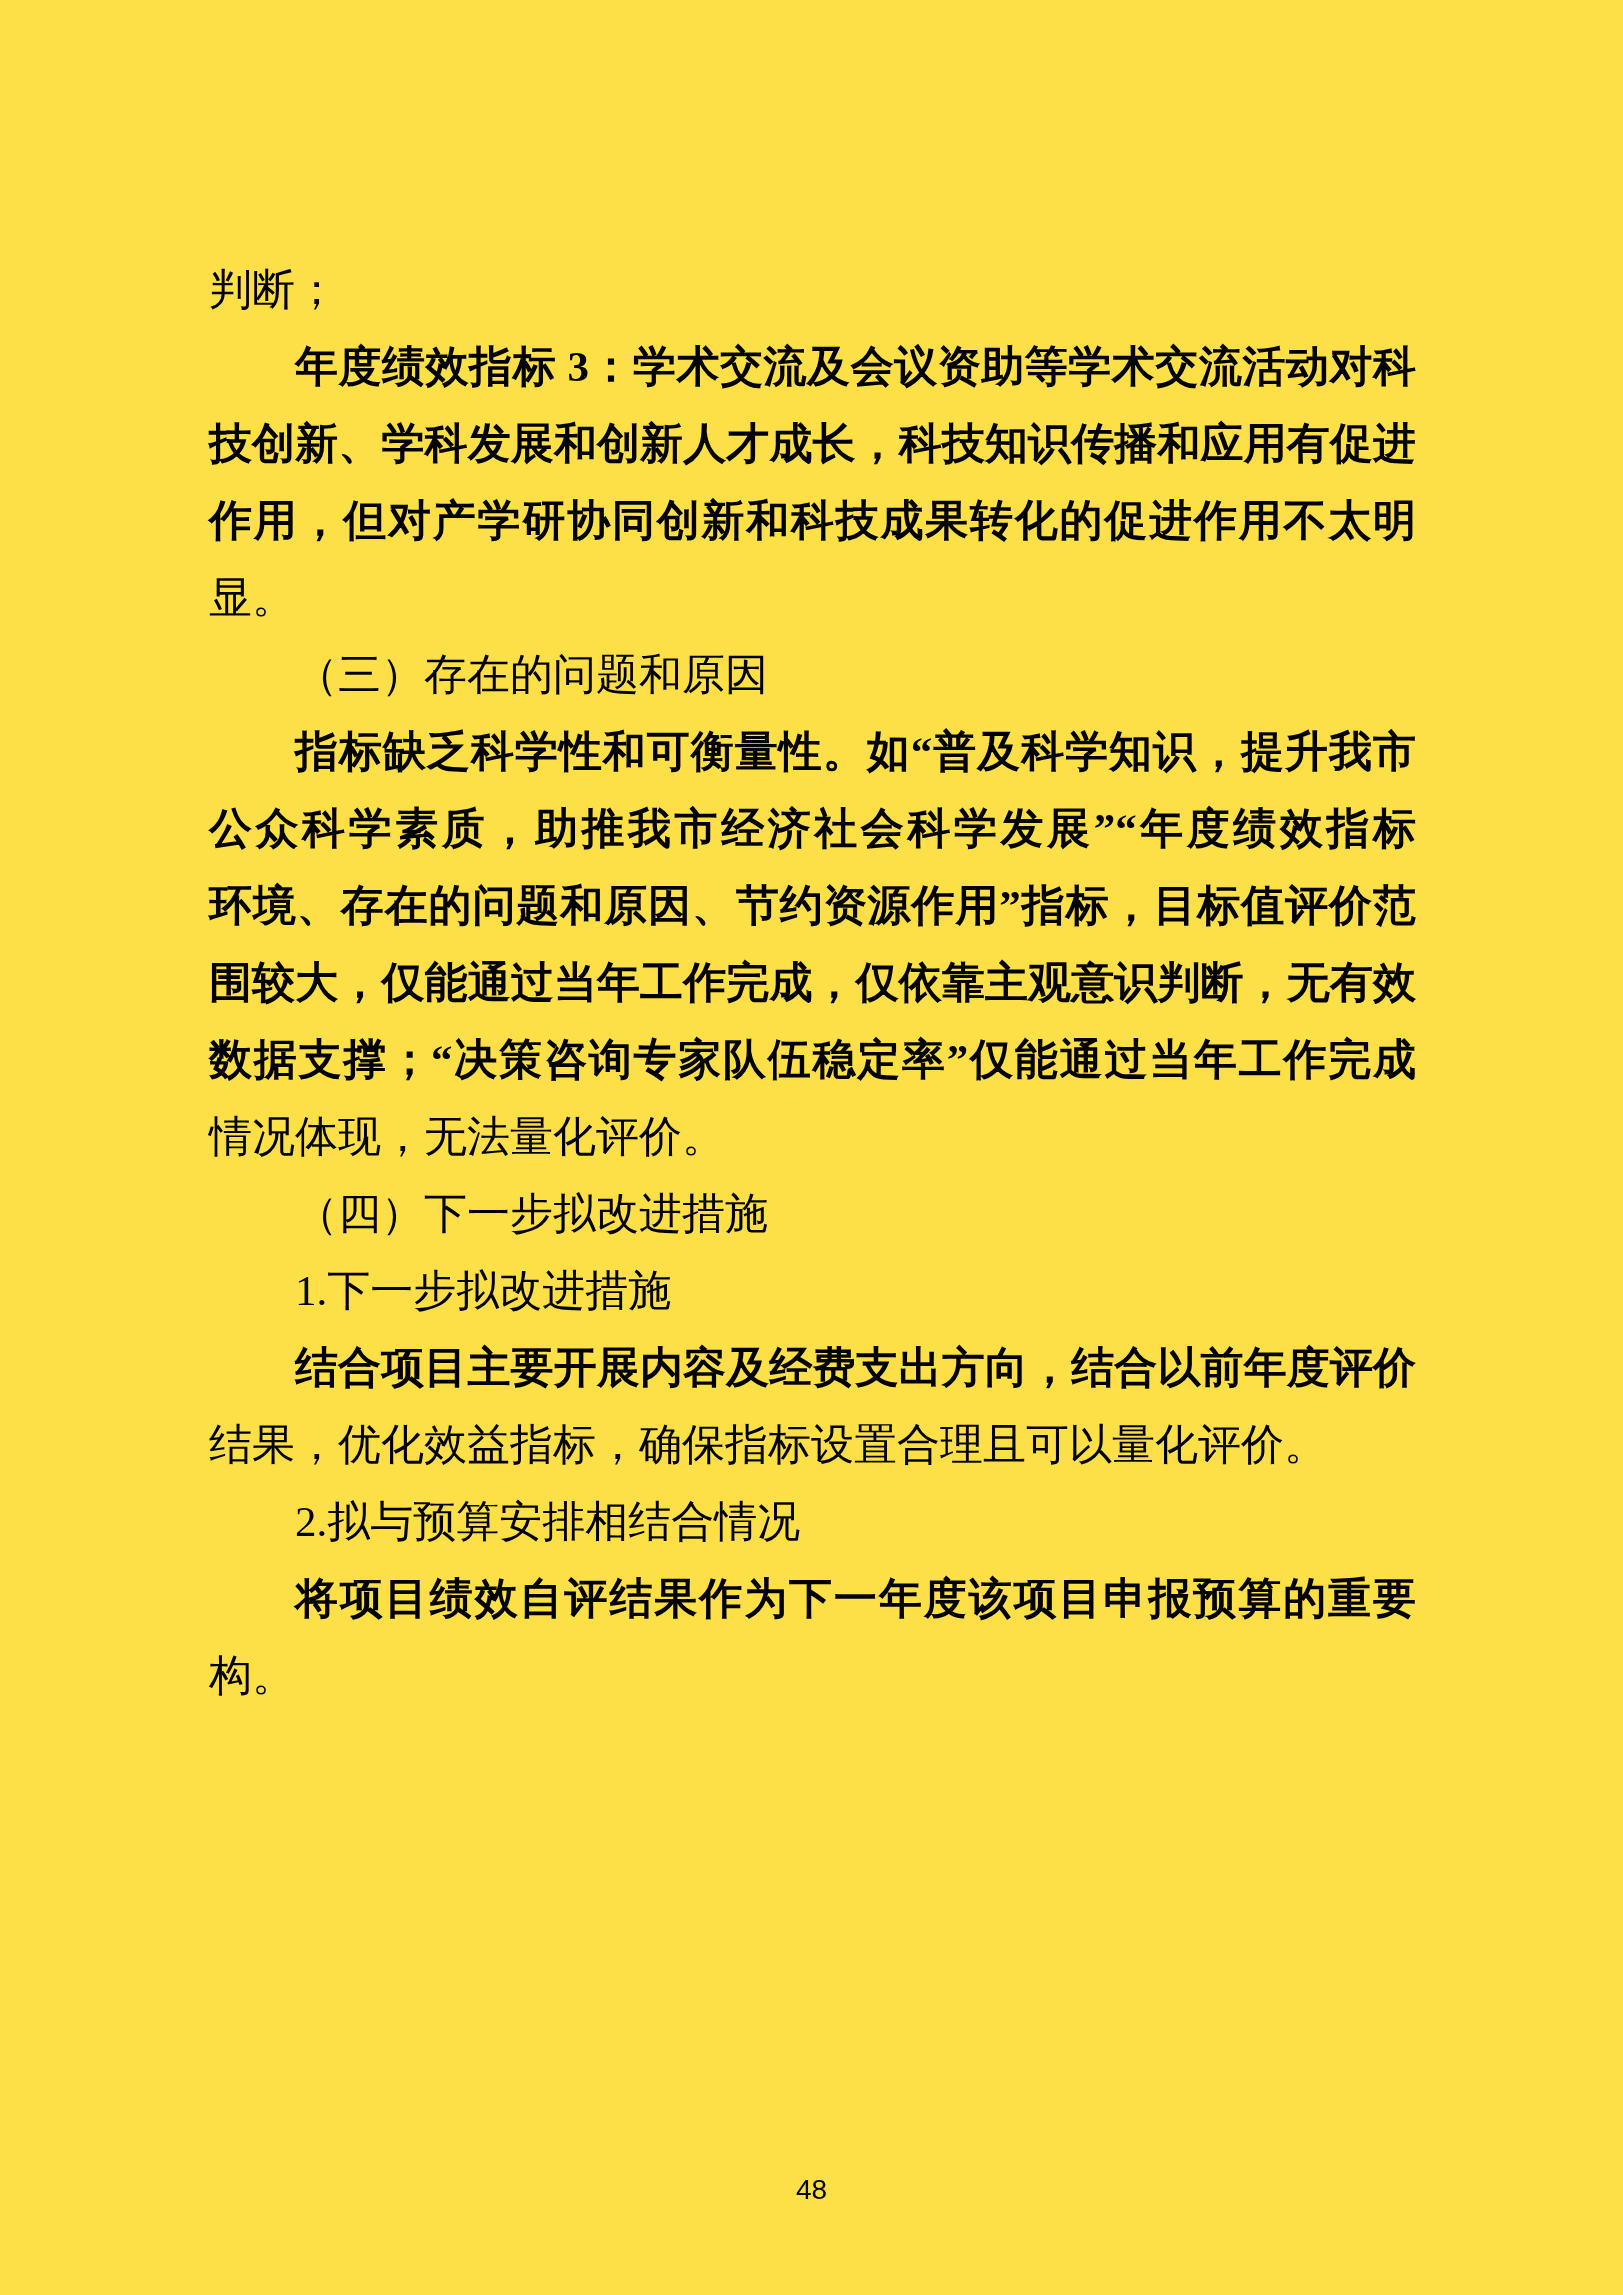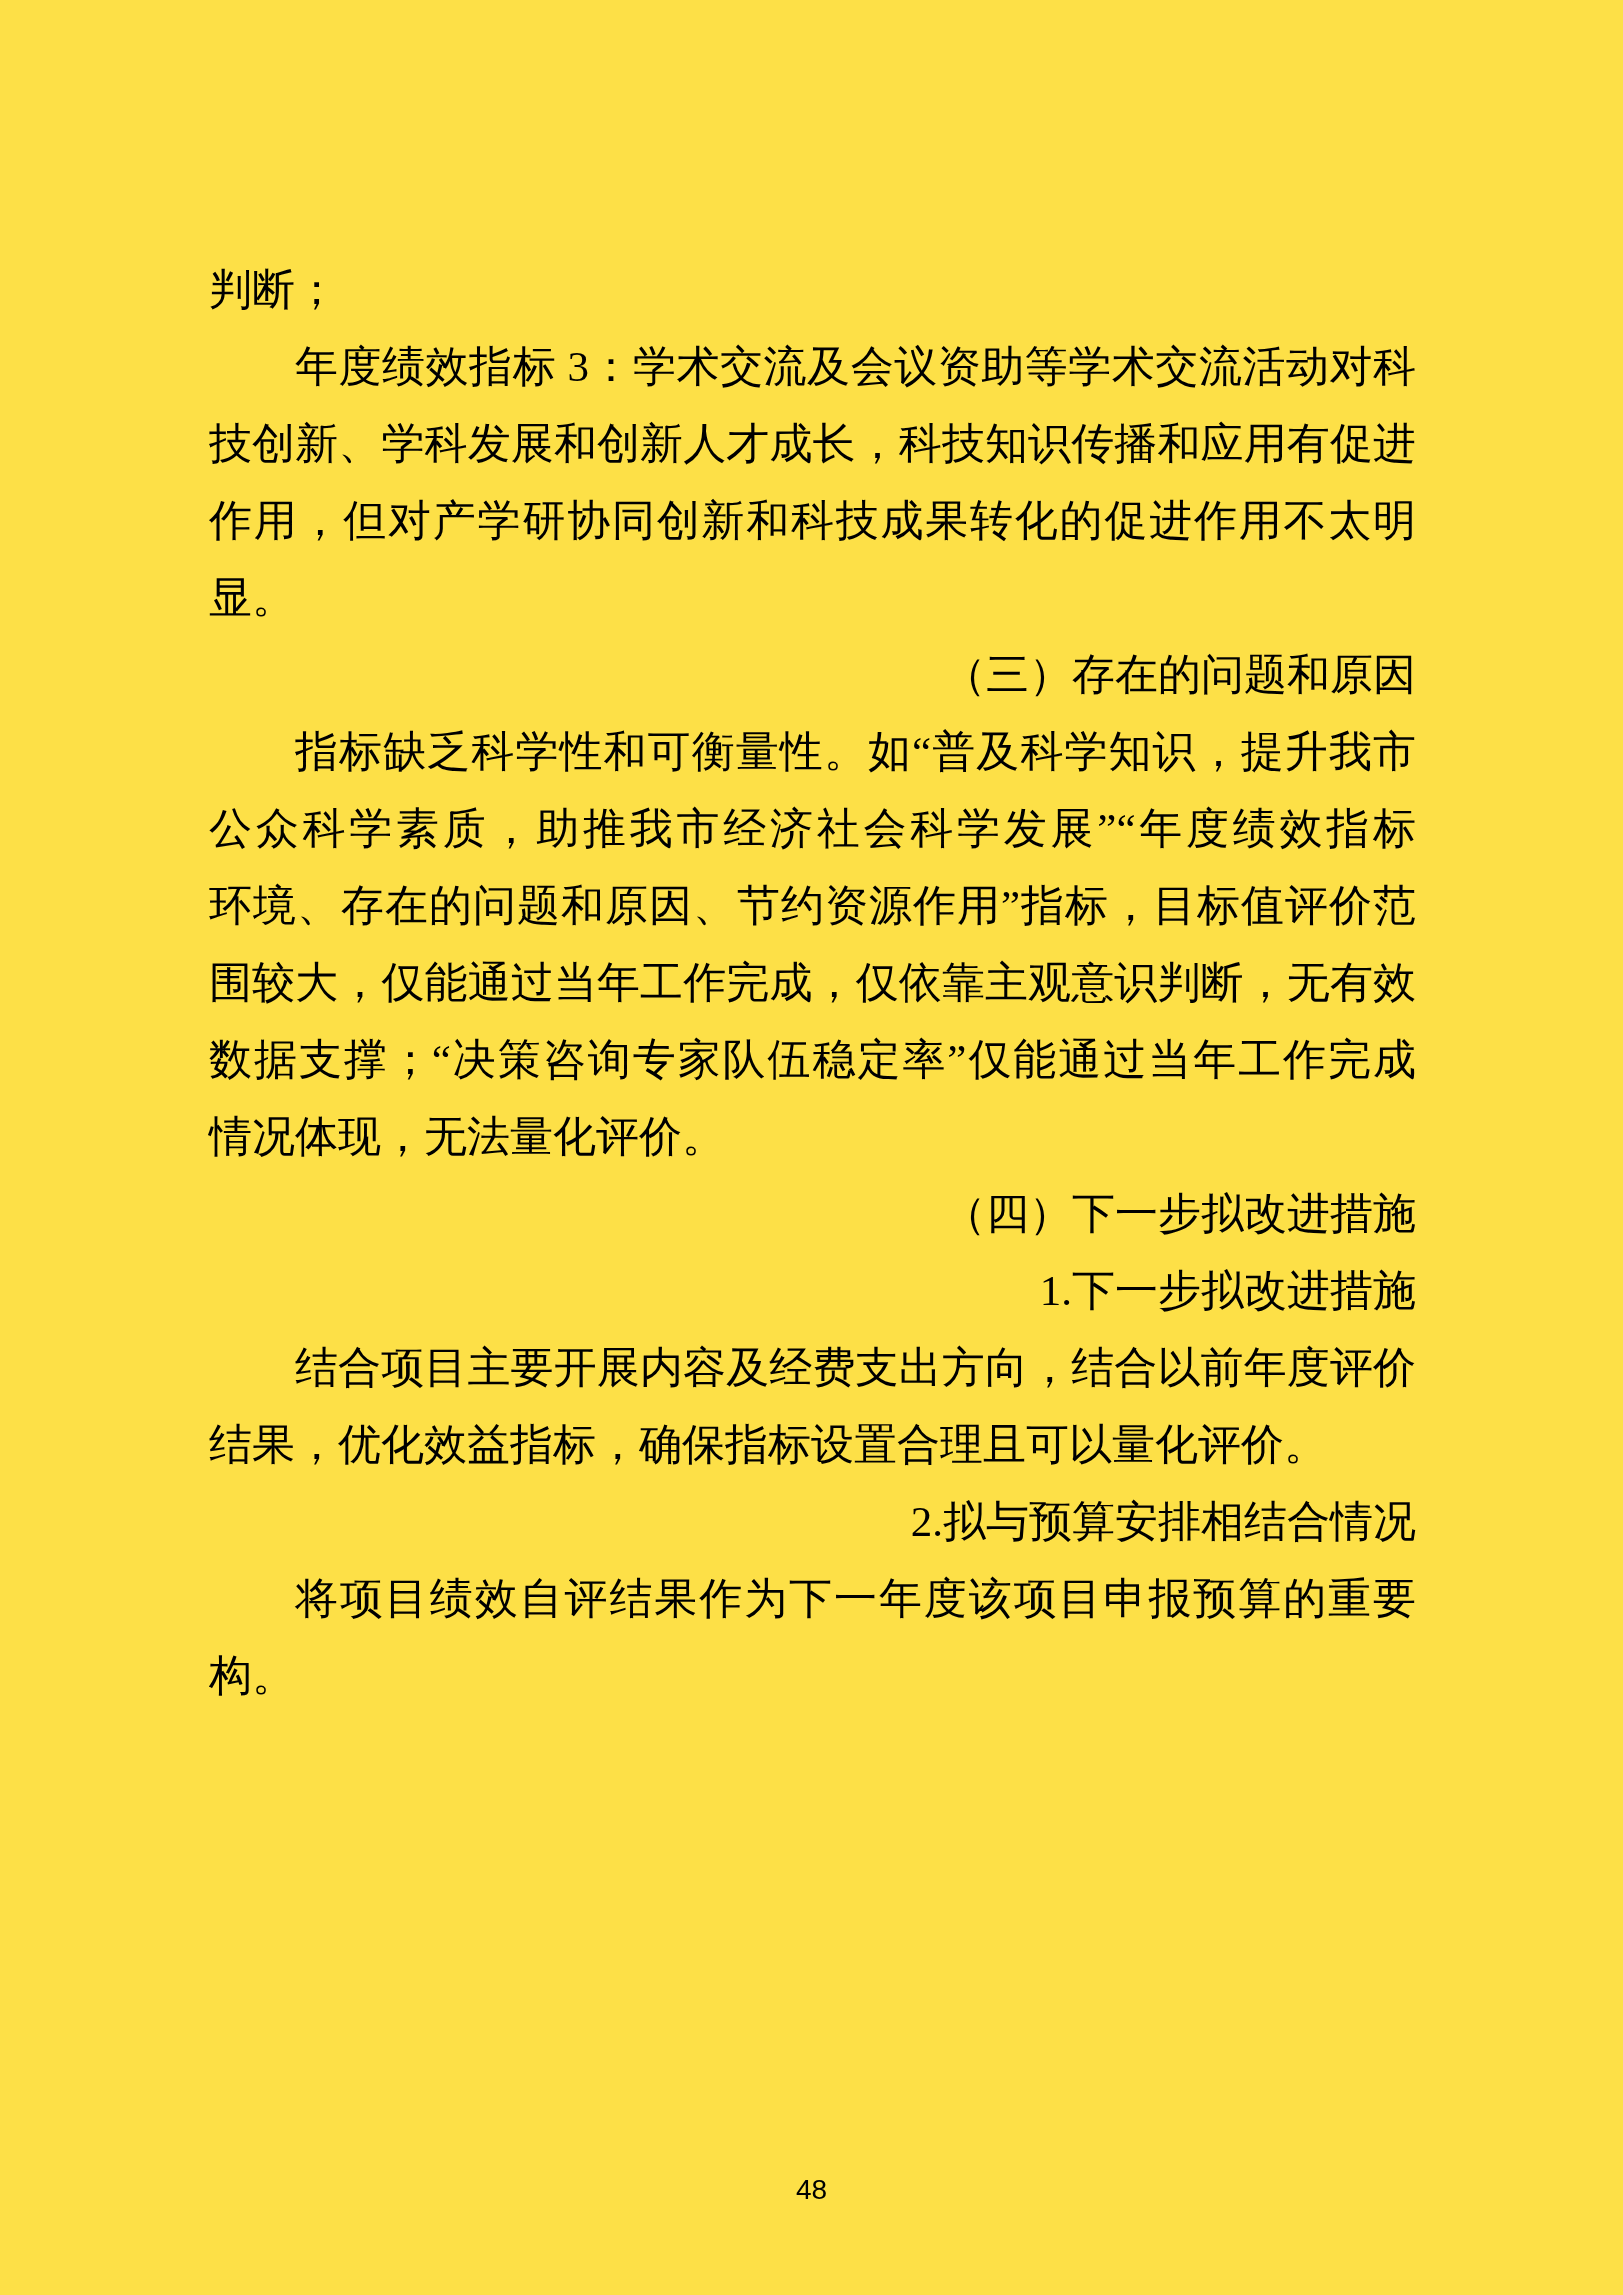--- a/index.html
+++ b/index.html
@@ -33,24 +33,24 @@
     line-height: 77px;
     font-size: 43px;
     color: #000000;
     text-align: left;
     overflow: visible;
   }
   .line.fill {
     text-align: justify;
     text-align-last: justify;
     text-justify: inter-character;
+    font-weight: bold;
   }
   .line.indent {
     text-indent: 86px;
-    text-align: right;
   }
   
   .line.heading {
     font-weight: 500;
   }
   .footer {
     position: absolute;
     left: 0;
     top: 2174px;
     width: 1623px;

